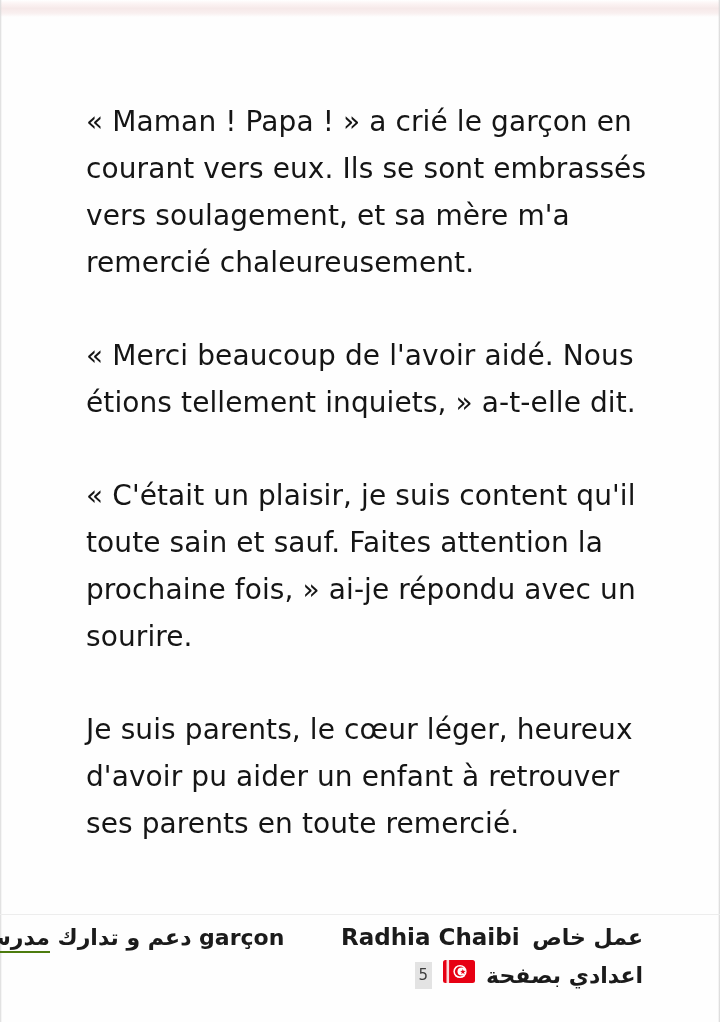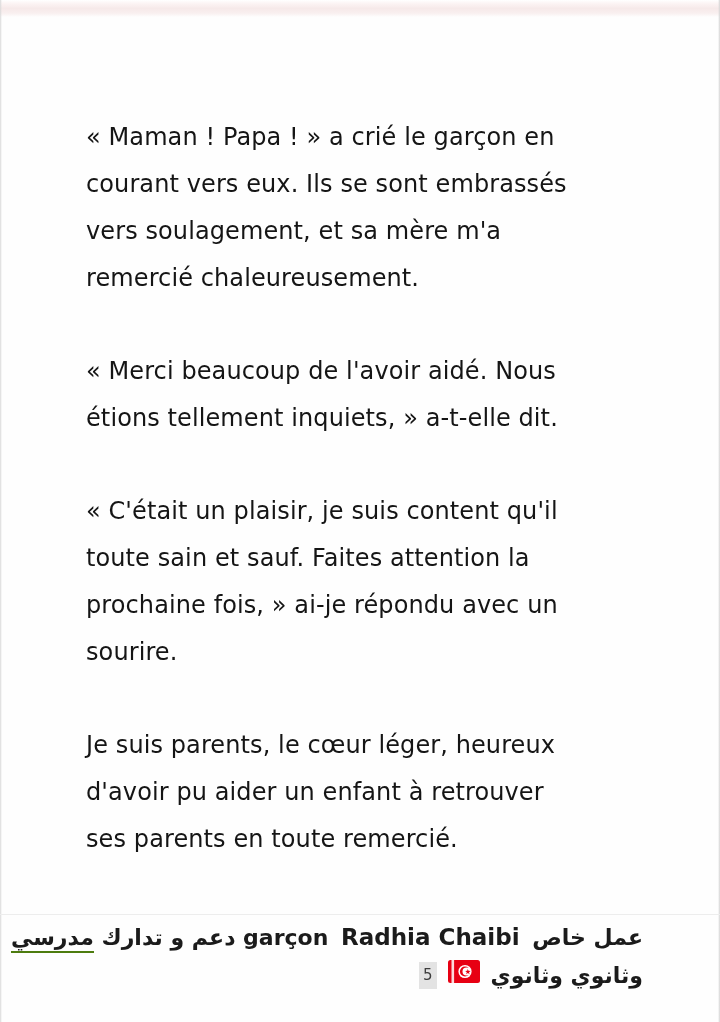--- a/index.html
+++ b/index.html
@@ -32,24 +32,24 @@
   }
   .edge-right {
     position: absolute;
     right: 0; top: 0; bottom: 0;
     width: 2px;
     background: linear-gradient(to left, #d4d4d4, rgba(255,255,255,0));
   }
   .story {
     position: absolute;
     left: 86px;
-    top: 114px;
+    top: 98px;
     right: 30px;
     color: #151515;
-    font-size: 24px;
+    font-size: 28px;
     line-height: 47px;
     letter-spacing: 0.1px;
   }
   .para { margin: 0 0 46px 0; }
   .line { white-space: nowrap; }
 
   
   .footer-sep {
     position: absolute;
     left: 0; right: 0;
@@ -68,20 +68,21 @@
   .footer-line1 {
     font-size: 22px;
     font-weight: 700;
     line-height: 32px;
     white-space: nowrap;
   }
   .credit-name {
     font-size: 23px;
     font-weight: 700;
     padding: 0 5px;
+    margin-left: 44px;
   }
   .underlined {
     border-bottom: 2px solid #4d7c0f;
     padding-bottom: 1px;
   }
   .footer-line2 {
     margin-top: 6px;
     display: flex;
     direction: rtl;
     justify-content: flex-start;
@@ -138,21 +139,21 @@
   <div class="footer-sep"></div>
 
   <div class="footer">
     <div class="footer-line1">
       <span>عمل خاص garçon</span>
       <span class="credit-name">Radhia Chaibi</span>
       <span>دعم و تدارك</span>
       <span class="underlined">مدرسي</span>
     </div>
     <div class="footer-line2">
-      <span>وثانوي وثانوي</span>
+      <span>اعدادي بصفحة</span>
       <span class="flag">
         <svg width="32" height="23" viewBox="0 0 32 23" xmlns="http://www.w3.org/2000/svg">
           <rect x="0" y="0" width="32" height="23" rx="2.5" fill="#e70013"></rect>
           <rect x="3.5" y="0" width="2.6" height="23" fill="#ffffff" opacity="0.85"></rect>
           <circle cx="17" cy="11.5" r="6.6" fill="#ffffff"></circle>
           <circle cx="17" cy="11.5" r="5.1" fill="#e70013"></circle>
           <circle cx="18.6" cy="11.5" r="4.1" fill="#ffffff"></circle>
           <path d="M19.6 8.9 L20.5 10.8 L22.6 10.9 L21 12.2 L21.6 14.2 L19.9 13 L18.2 14.2 L18.8 12.2 L17.2 10.9 L19.3 10.8 Z" fill="#e70013"></path>
         </svg>
       </span>

